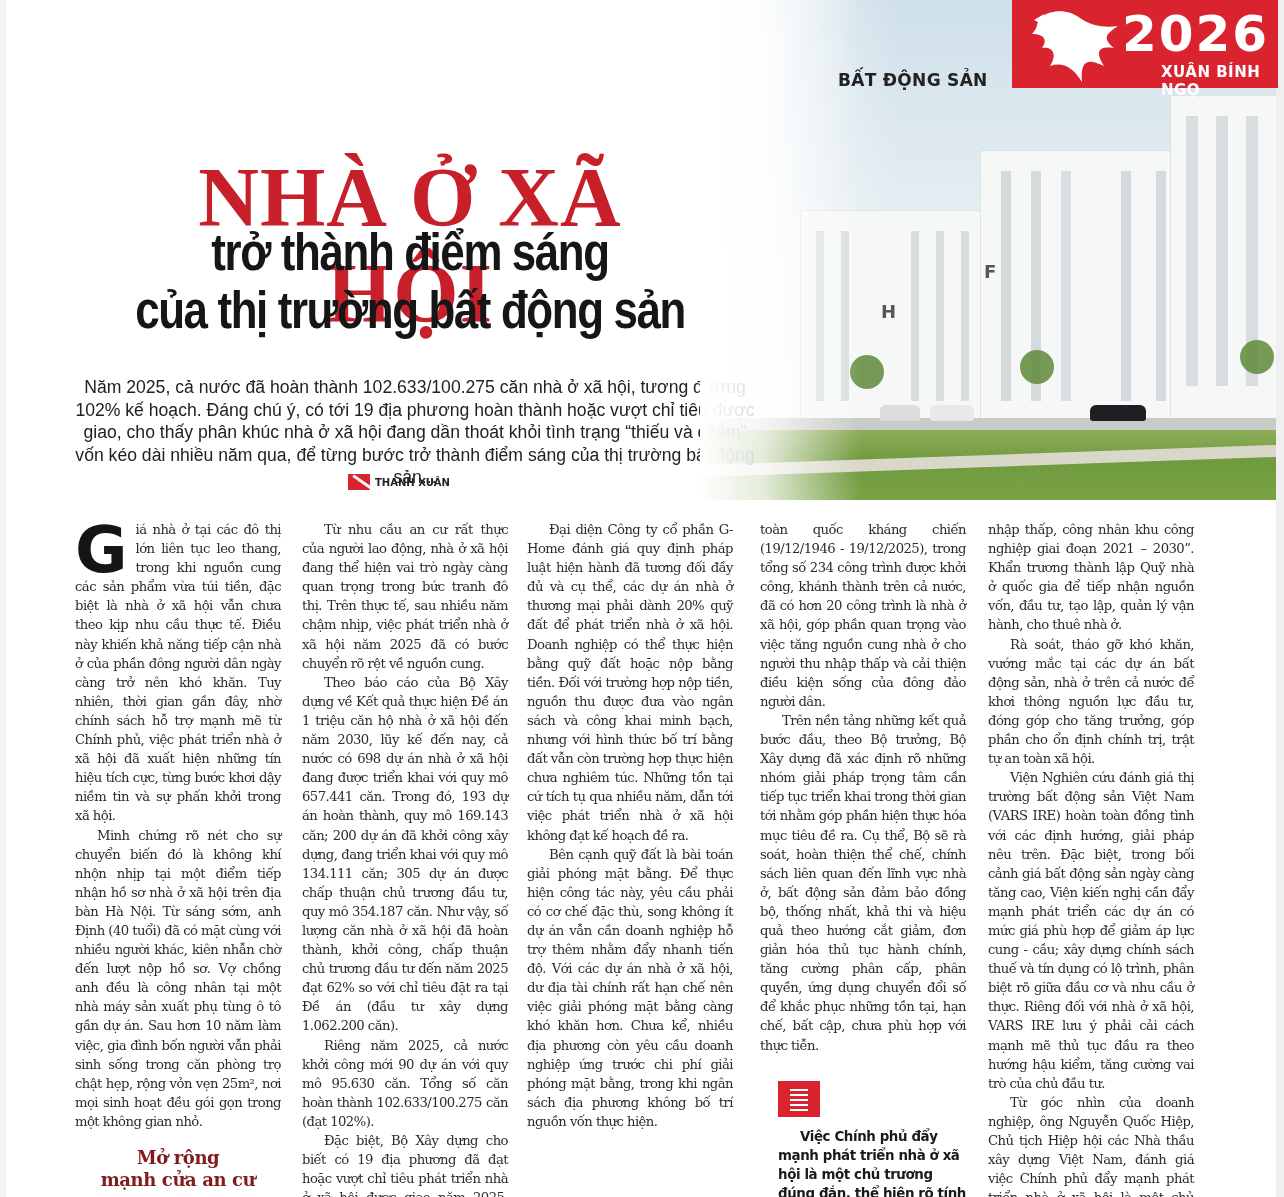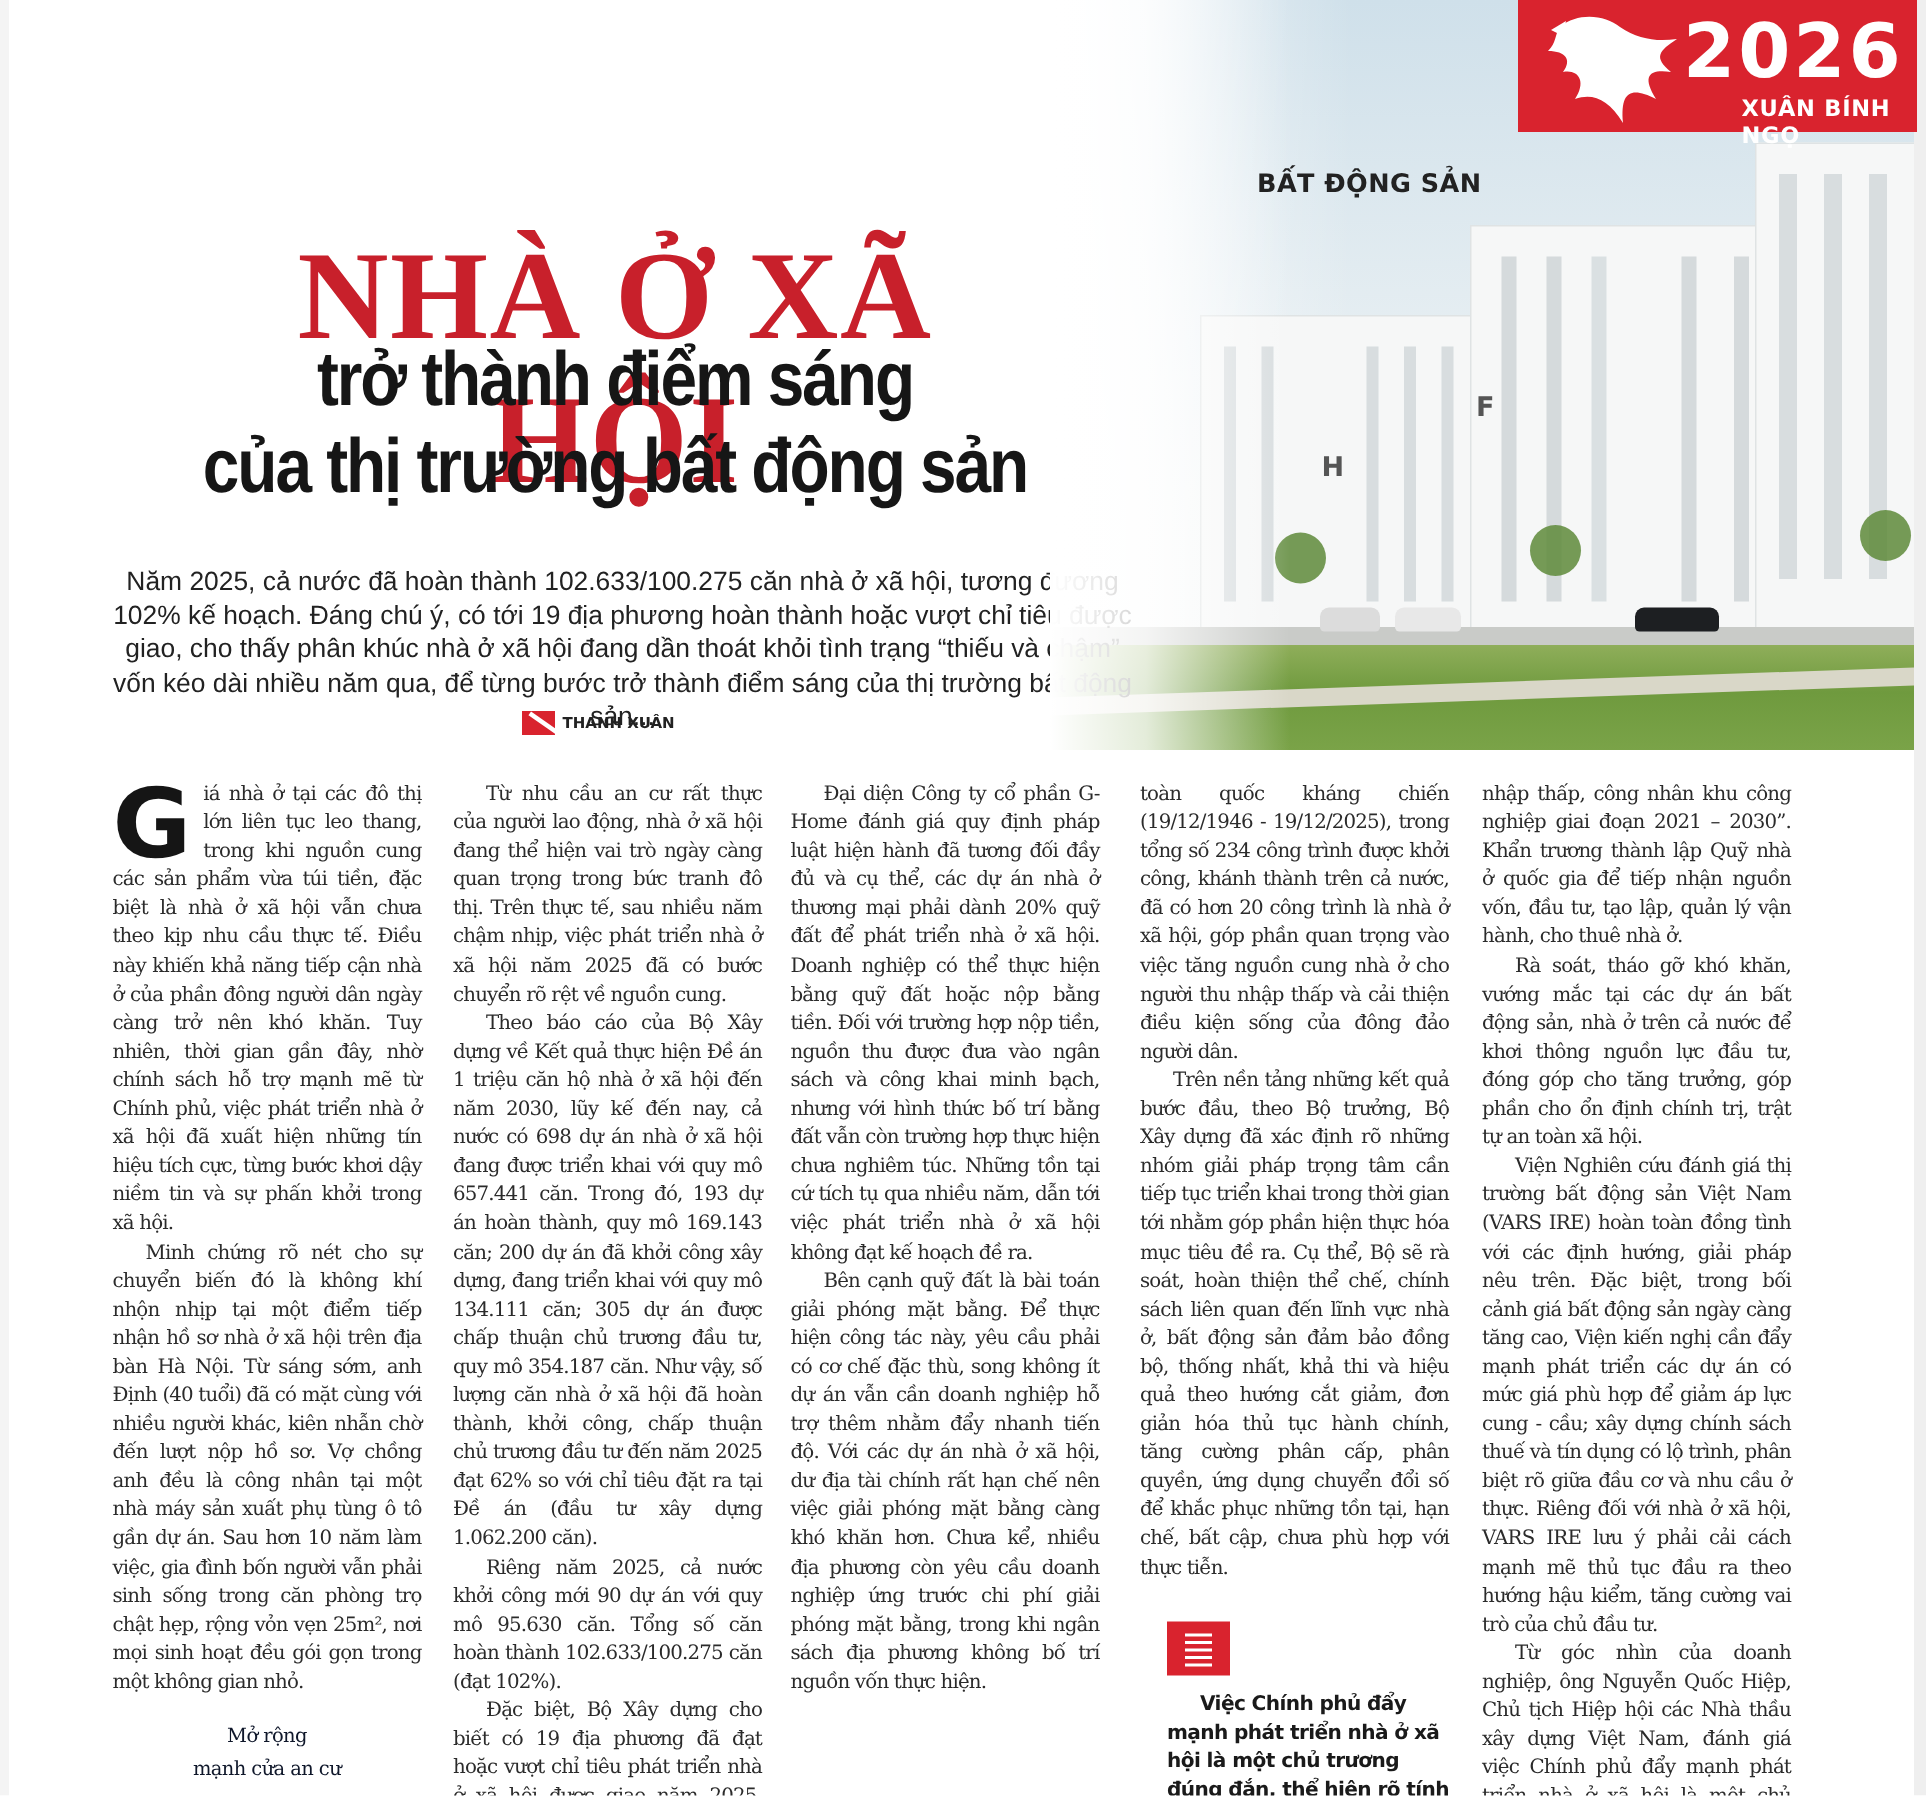--- a/index.html
+++ b/index.html
@@ -28,21 +28,21 @@
 
   
   .badge { position: absolute; left: 1012px; top: 0; width: 266px; height: 88px; background: #d9232e; z-index: 10; }
   .badge-year { position: absolute; left: 110px; top: 6px; font-family: "DejaVu Sans", sans-serif; font-weight: bold;
     font-size: 50px; letter-spacing: 2px; color: #ffffff; line-height: 56px; }
   .badge-sub { position: absolute; left: 110px; top: 63px; font-family: "DejaVu Sans", sans-serif; font-weight: bold;
     font-size: 15px; color: #fff; letter-spacing: 0.5px; margin-left: 39px; }
   .horse { position: absolute; left: 10px; top: 4px; width: 100px; height: 82px; }
 
   .section-label { position: absolute; left: 838px; top: 70px; font-family: "DejaVu Sans", sans-serif; font-weight: bold;
-    font-size: 17px; color: #222; letter-spacing: 0.3px; z-index: 10; margin-top: 43px; }
+    font-size: 17px; color: #222; letter-spacing: 0.3px; z-index: 10; }
 
   
   .headline-main { position: absolute; left: 120px; top: 132px; width: 580px; text-align: center;
     font-family: "Liberation Serif", serif; font-size: 84px; color: #c8202b; letter-spacing: 1px; line-height: 96px; margin-top: 18px; }
   .headline-sub { position: absolute; left: 80px; top: 224px; width: 660px; text-align: center;
     font-family: "Liberation Sans", sans-serif; font-weight: bold; font-size: 51px; line-height: 58px; color: #161616;
     letter-spacing: -1.6px; transform: scaleX(0.86); transform-origin: center top; }
 
   .sapo { position: absolute; left: 70px; top: 376px; width: 690px; text-align: center;
     font-family: "Liberation Sans", sans-serif; font-size: 17.6px; line-height: 22.5px; color: #222; }
@@ -56,22 +56,22 @@
     text-align: justify; color: #2b2b2b; font-family: "DejaVu Serif", serif; letter-spacing: -0.55px; }
   .col p { text-indent: 22px; }
   .col p.noindent { text-indent: 0; }
   .col1 { left: 75px; }
   .col2 { left: 302px; }
   .col3 { left: 527px; }
   .col4 { left: 760px; }
   .col5 { left: 988px; }
   .dropcap { float: left; font-family: "DejaVu Sans", sans-serif; font-weight: bold; font-size: 64px;
     line-height: 52px; margin: 4px 10px 0 0; color: #151515; letter-spacing: -2px; }
-  .subhead { text-align: center; font-family: "DejaVu Serif", serif; font-weight: normal; font-size: 13px;
-    line-height: 22px; color: #0f172a; margin: 16px 0 12px; text-indent: 0 !important; letter-spacing: -0.4px; }
+  .subhead { text-align: center; font-family: "DejaVu Serif", serif; font-weight: bold; font-size: 18px;
+    line-height: 22px; color: #7f1d1d; margin: 16px 0 12px; text-indent: 0 !important; letter-spacing: -0.4px; }
 
   .quote-icon { width: 42px; height: 36px; background: #d9232e; position: relative; margin: 26px 0 10px 18px; }
   .quote-icon span { position: absolute; left: 12px; width: 18px; height: 2px; background: #fff; }
   .quote-text { font-family: "DejaVu Sans", sans-serif; font-weight: bold; font-size: 13.4px; line-height: 19px;
     color: #1a1a1a; padding-left: 18px; text-align: left; letter-spacing: -0.4px; }
 </style>
 </head>
 <body>
 
 <div class="left-edge"></div>

